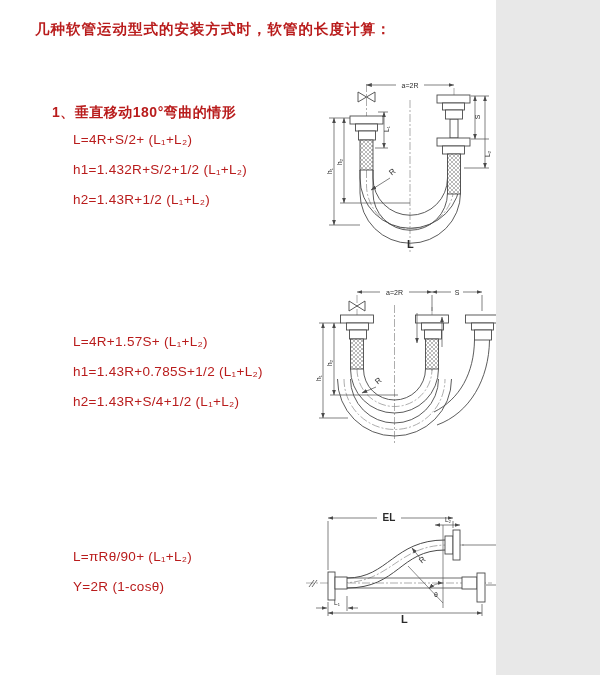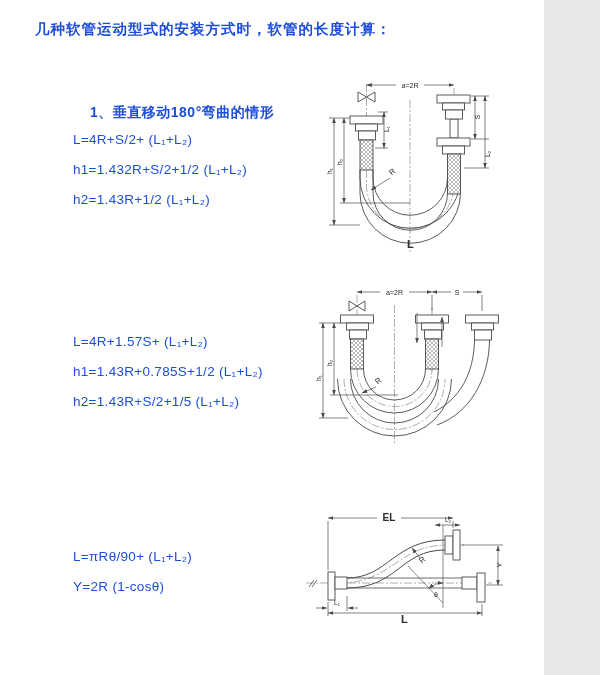--- a/index.html
+++ b/index.html
@@ -1,20 +1,20 @@
 <!DOCTYPE html>
 <html><head>
 <meta charset="utf-8">
 <style>
   html,body{margin:0;padding:0;background:#e8e8e8;}
-  .page{position:relative;width:544px;height:675px;background:#ffffff;overflow:hidden;
-        font-family:"Liberation Sans","DejaVu Sans",sans-serif;color:#1d4ed8;}
+  .page{position:relative;width:496px;height:675px;background:#ffffff;overflow:hidden;
+        font-family:"Liberation Sans","DejaVu Sans",sans-serif;color:#b91c1c;}
   .abs{position:absolute;white-space:nowrap;}
   .title{left:35px;top:20px;font-size:14.5px;font-weight:bold;letter-spacing:1px;}
-  .heading{font-size:14px;font-weight:bold;letter-spacing:0.5px;margin-left:38px;}
+  .heading{font-size:14px;font-weight:bold;letter-spacing:0.5px;}
   .formula{font-size:13.5px;letter-spacing:0.3px;}
   svg{position:absolute;overflow:visible;}
   svg text{font-family:"Liberation Sans","DejaVu Sans",sans-serif;fill:#2a2a2a;}
   .dimtxt{font-size:7px;}
   .dimtxt-sm{font-size:6.5px;}
   .biglab{font-size:11px;font-weight:bold;}
   .ellab{font-size:10px;font-weight:bold;}
   .rlab{font-size:8px;}
 </style>
 </head>
@@ -24,21 +24,21 @@
 
   <div class="abs title">几种软管运动型式的安装方式时，软管的长度计算：</div>
 
   <div class="abs heading" style="left:52px;top:104px">1、垂直移动180°弯曲的情形</div>
   <div class="abs formula" style="left:73px;top:132px">L=4R+S/2+ (L₁+L₂)</div>
   <div class="abs formula" style="left:73px;top:162px">h1=1.432R+S/2+1/2 (L₁+L₂)</div>
   <div class="abs formula" style="left:73px;top:192px">h2=1.43R+1/2 (L₁+L₂)</div>
 
   <div class="abs formula" style="left:73px;top:334px">L=4R+1.57S+ (L₁+L₂)</div>
   <div class="abs formula" style="left:73px;top:364px">h1=1.43R+0.785S+1/2 (L₁+L₂)</div>
-  <div class="abs formula" style="left:73px;top:394px">h2=1.43R+S/2+1/5 (L₁+L₂)</div>
+  <div class="abs formula" style="left:73px;top:394px">h2=1.43R+S/4+1/2 (L₁+L₂)</div>
 
   <div class="abs formula" style="left:73px;top:549px">L=πRθ/90+ (L₁+L₂)</div>
   <div class="abs formula" style="left:73px;top:579px">Y=2R (1-cosθ)</div>
 
   <svg style="left:312px;top:70px" width="286" height="186" viewBox="0 0 286 186">
     <defs>
       <marker id="m1" viewBox="0 0 10 10" refX="9.5" refY="5" markerWidth="8" markerHeight="8" orient="auto-start-reverse">
         <path d="M0,1.5 L10,5 L0,8.5 z" fill="#4a4a4a"></path>
       </marker>
       <pattern id="hh1" width="4" height="4" patternUnits="userSpaceOnUse">

